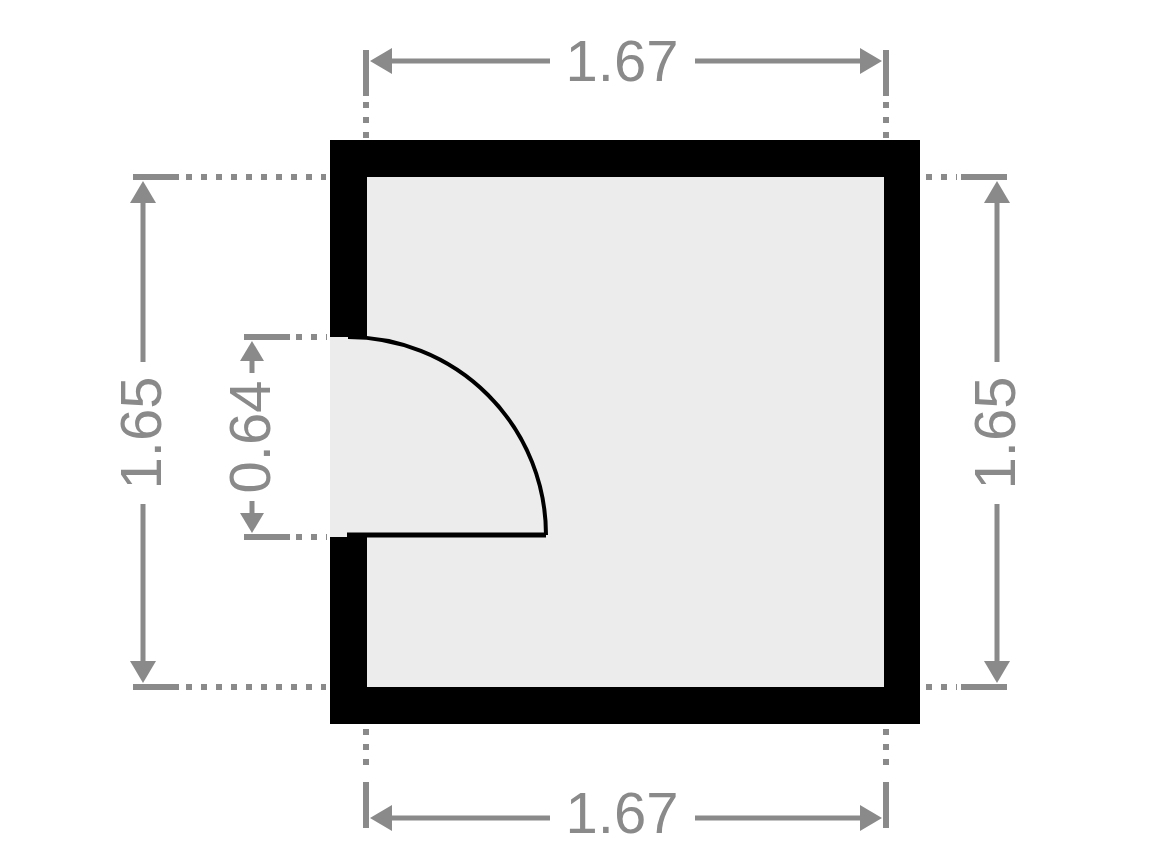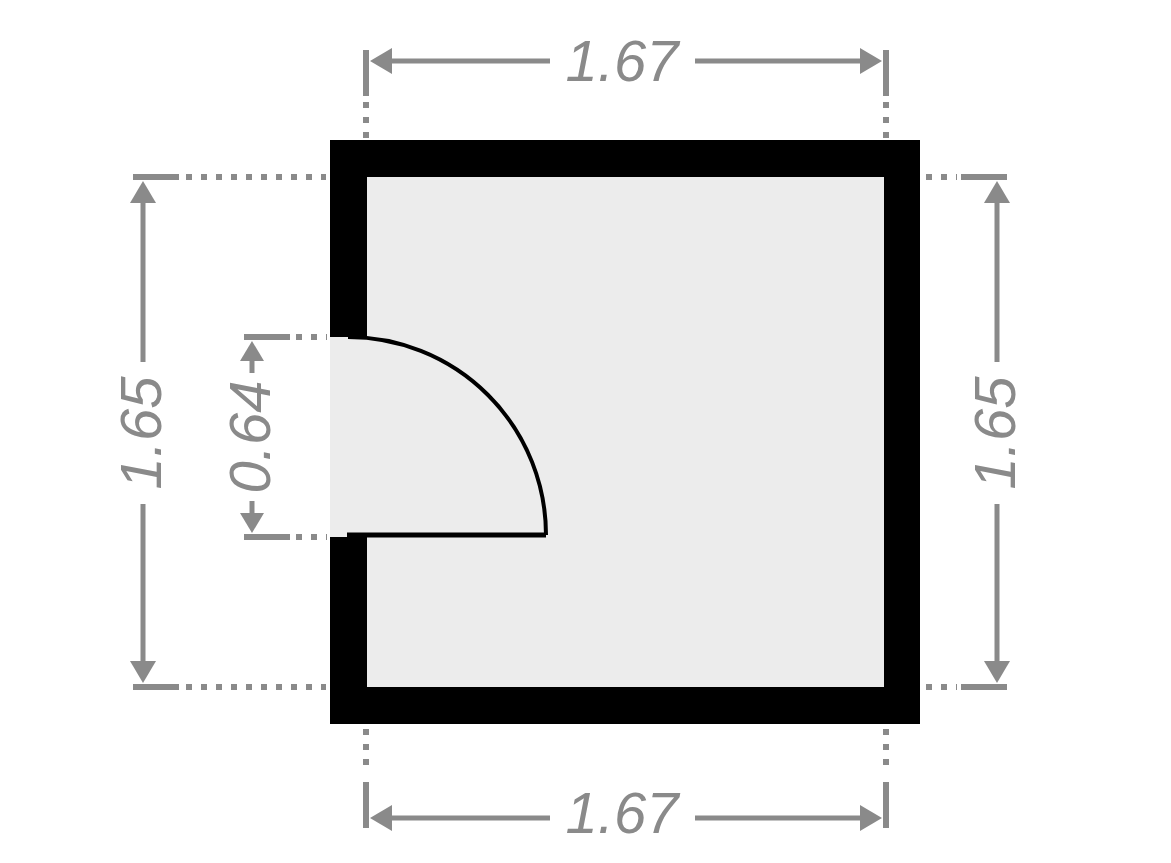--- a/index.html
+++ b/index.html
@@ -8,21 +8,21 @@
     --color-dimension: #8a8a8a;
     --color-background: #ffffff;
   }
   * { margin: 0; padding: 0; box-sizing: border-box; }
   html, body {
     width: 1171px; height: 863px;
     background: var(--color-background);
     overflow: hidden;
     font-family: "Liberation Sans", sans-serif;
   }
-  .plan-stage { position: relative; width: 1171px; height: 863px; font-style: italic; }
+  .plan-stage { position: relative; width: 1171px; height: 863px; }
   svg.plan { position: absolute; left: 0; top: 0; }
 
   .wall        { fill: var(--color-wall); }
   .floor       { fill: var(--color-floor); }
   .door-stroke { stroke: var(--color-wall); fill: none; }
 
   .dim-line  { stroke: var(--color-dimension); stroke-width: 5; }
   .dim-bar   { stroke: var(--color-dimension); stroke-width: 6; }
   .dim-dots  { stroke: var(--color-dimension); stroke-width: 6; stroke-dasharray: 6 9; }
   .dim-arrow { fill: var(--color-dimension); stroke: none; }

